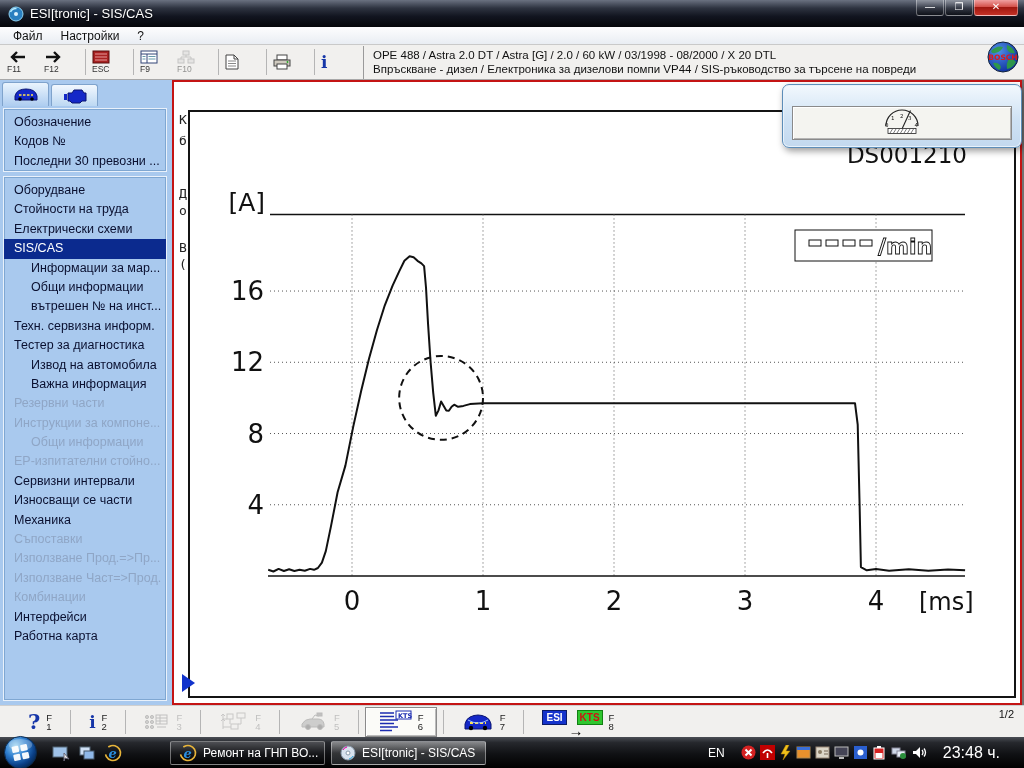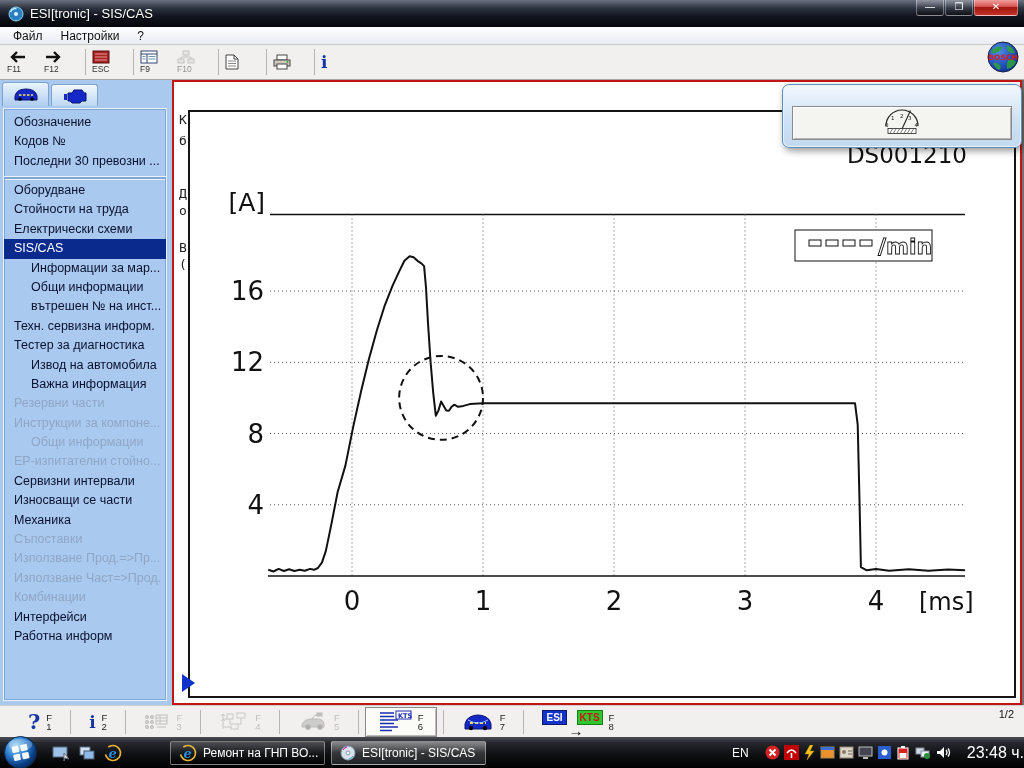--- a/index.html
+++ b/index.html
@@ -41,21 +41,21 @@
 
   
   .sidebar{position:absolute;left:0;top:80px;width:172px;height:625px;background:#a9c9ee;}
   .sb-tabs{position:absolute;left:2px;top:2px;height:24px;display:flex;align-items:flex-end;}
   .sb-tab{width:47px;height:22px;margin-right:2px;border:1px solid #7fa3cc;border-bottom:none;
     border-radius:3px 3px 0 0;background:linear-gradient(#f2f8fe,#bdd8f3);
     display:flex;align-items:center;justify-content:center;}
   .sb-tab.active{background:linear-gradient(#eaf4fd,#aecdf0);height:24px;}
   .sb-box{position:absolute;left:3px;right:5px;border:1px solid #e9f1fb;
     box-shadow:inset 0 0 0 1px #7fa7d2;padding:4px 0 0 0;}
-  .sb-box1{top:28px;height:72px;}
+  .sb-box1{top:28px;height:64px;}
   .sb-box2{top:96px;bottom:4px;}
   .sb-item{height:19.4px;line-height:19.4px;font-size:12.5px;color:#0a1030;
     padding-left:10px;white-space:nowrap;overflow:hidden;}
   .sb-item.indent{padding-left:27px;}
   .sb-item.disabled{color:#8fa6c6;}
   .sb-item.selected{background:#0b2a8e;color:#fff;}
 
   
   .content{position:absolute;left:172px;top:80px;width:850px;height:625px;
     background:#fff;border:2px solid #c41414;}
@@ -103,21 +103,21 @@
     display:flex;align-items:center;}
   .start-orb{position:absolute;left:3px;top:-2px;width:35px;height:35px;border:none;background:transparent;padding:0;}
   .ql{display:flex;align-items:center;gap:8px;margin-left:52px;}
   .ql-btn{background:transparent;border:none;padding:0;display:flex;align-items:center;}
   .tasks{display:flex;gap:6px;margin-left:48px;}
   .task-btn{width:155px;height:24px;display:flex;align-items:center;gap:6px;padding:0 8px;
     border:1px solid rgba(255,255,255,.4);border-radius:2px;color:#fff;font-size:12px;
     background:linear-gradient(rgba(255,255,255,.18),rgba(255,255,255,.03) 50%,rgba(0,0,0,.25));
     white-space:nowrap;overflow:hidden;}
   .task-btn.active{background:linear-gradient(rgba(255,255,255,.45),rgba(255,255,255,.15) 50%,rgba(120,130,140,.25));}
-  .tray{margin-left:auto;display:flex;align-items:center;gap:8px;padding-right:0;color:#fff;}
+  .tray{margin-left:auto;display:flex;align-items:center;gap:8px;padding-right:24px;color:#fff;}
   .tray-lang{font-size:12px;margin-right:8px;}
   .tray-ico{display:flex;align-items:center;}
   .tray-clock{font-size:16px;margin-left:8px;white-space:nowrap;}
 </style>
 </head>
 <body>
 
 <div class="screen">
 
   <div class="titlebar">
@@ -201,20 +201,24 @@
           <rect x="4" y="10" width="10" height="5" fill="#fff" stroke="#444"></rect>
           <circle cx="14.5" cy="8" r="0.9" fill="#22aa22"></circle>
         </svg>
         <div class="tb-label"></div>
       </button>
       <div class="tb-sep"></div>
       <button class="tb-btn">
         <span class="glyph-i">i</span>
         <div class="tb-label"></div>
       </button>
+      <div class="veh-info">
+      <div>OPE 488 / Astra 2.0 DT / Astra [G] / 2.0 / 60 kW / 03/1998 - 08/2000 / X 20 DTL</div>
+      <div>Впръскване - дизел / Електроника за дизелови помпи VP44 / SIS-ръководство за търсене на повреди</div>
+    </div>
   </div>
   <span class="bosch-logo">
     <svg width="32" height="32" viewBox="0 0 32 32">
       <defs>
           <radialGradient id="globeg" cx="35%" cy="30%" r="80%">
         <stop offset="0%" stop-color="#4f8fe8"></stop>
             <stop offset="100%" stop-color="#0a2a9a"></stop>
           </radialGradient>
         </defs>
       <circle cx="16" cy="16" r="15" fill="url(#globeg)" stroke="#11223a"></circle>
@@ -262,21 +266,21 @@
         <div class="sb-item indent disabled">Общи информации</div>
         <div class="sb-item disabled">ЕР-изпитателни стойно...</div>
         <div class="sb-item">Сервизни интервали</div>
         <div class="sb-item">Износващи се части</div>
         <div class="sb-item">Механика</div>
         <div class="sb-item disabled">Съпоставки</div>
         <div class="sb-item disabled">Използване Прод.=&gt;Пр...</div>
         <div class="sb-item disabled">Използване Част=&gt;Прод.</div>
         <div class="sb-item disabled">Комбинации</div>
         <div class="sb-item">Интерфейси</div>
-        <div class="sb-item">Работна информ</div>
+        <div class="sb-item">Работна карта</div>
       </div>
   </div>
 
   <div class="content">
     <div id="clipped">
         <span class="clipped-letter" style="top: 30px;">К</span>
         <span class="clipped-letter" style="top: 51px;">б</span>
         <span class="clipped-letter" style="top: 104px;">Д</span>
         <span class="clipped-letter" style="top: 121px;">о</span>
         <span class="clipped-letter" style="top: 158px;">В</span>

